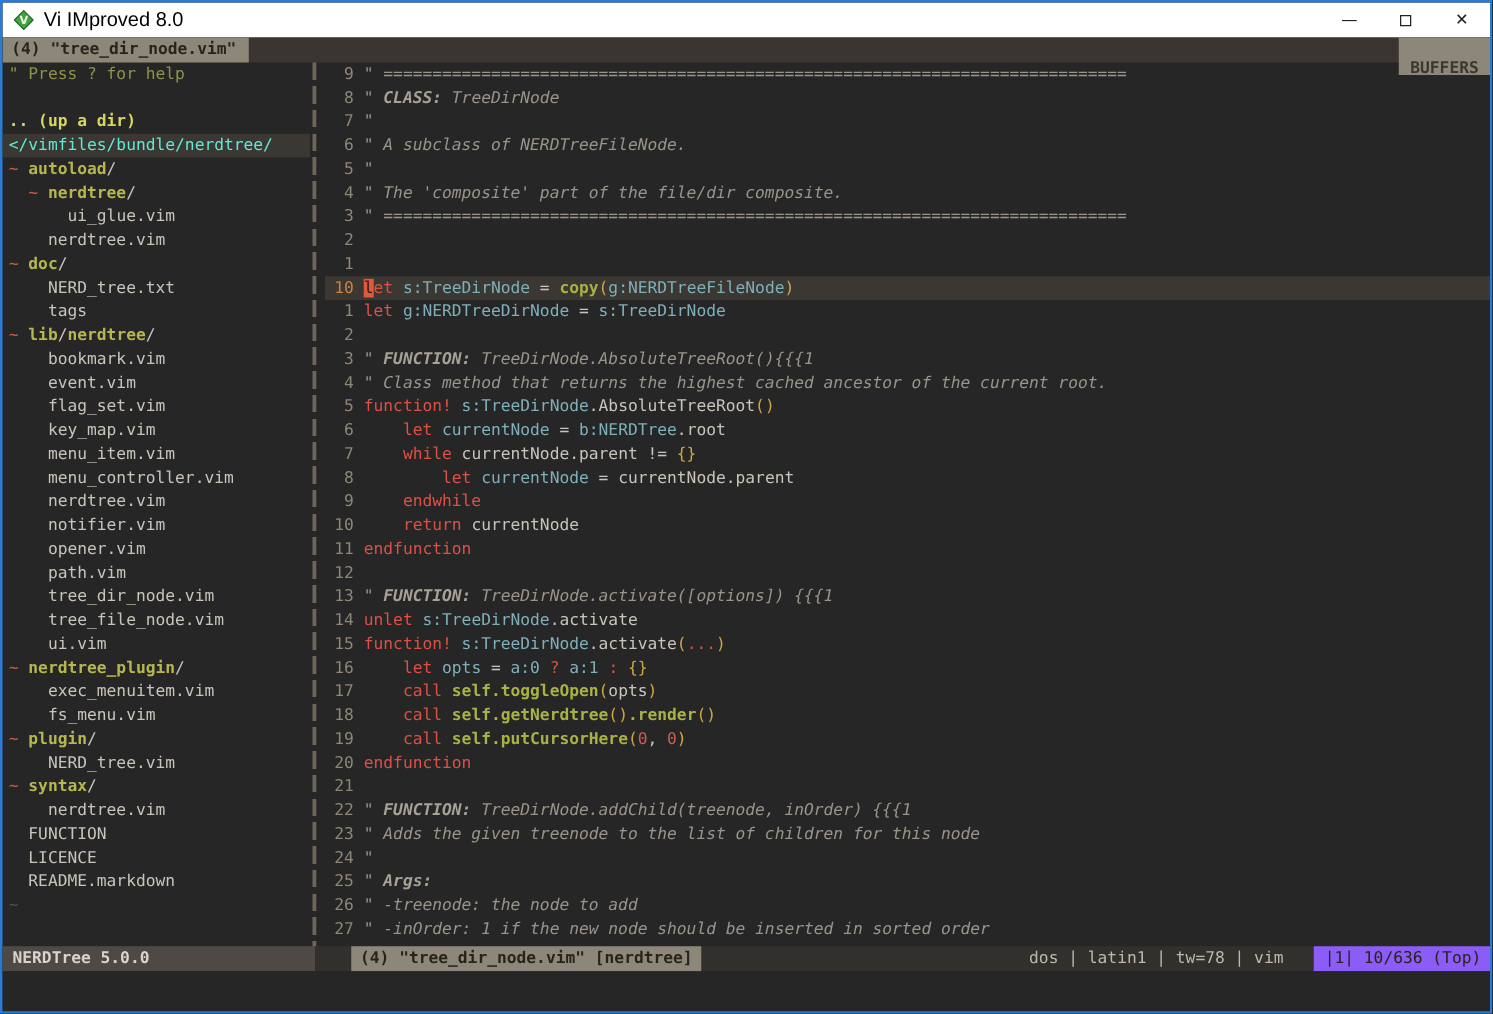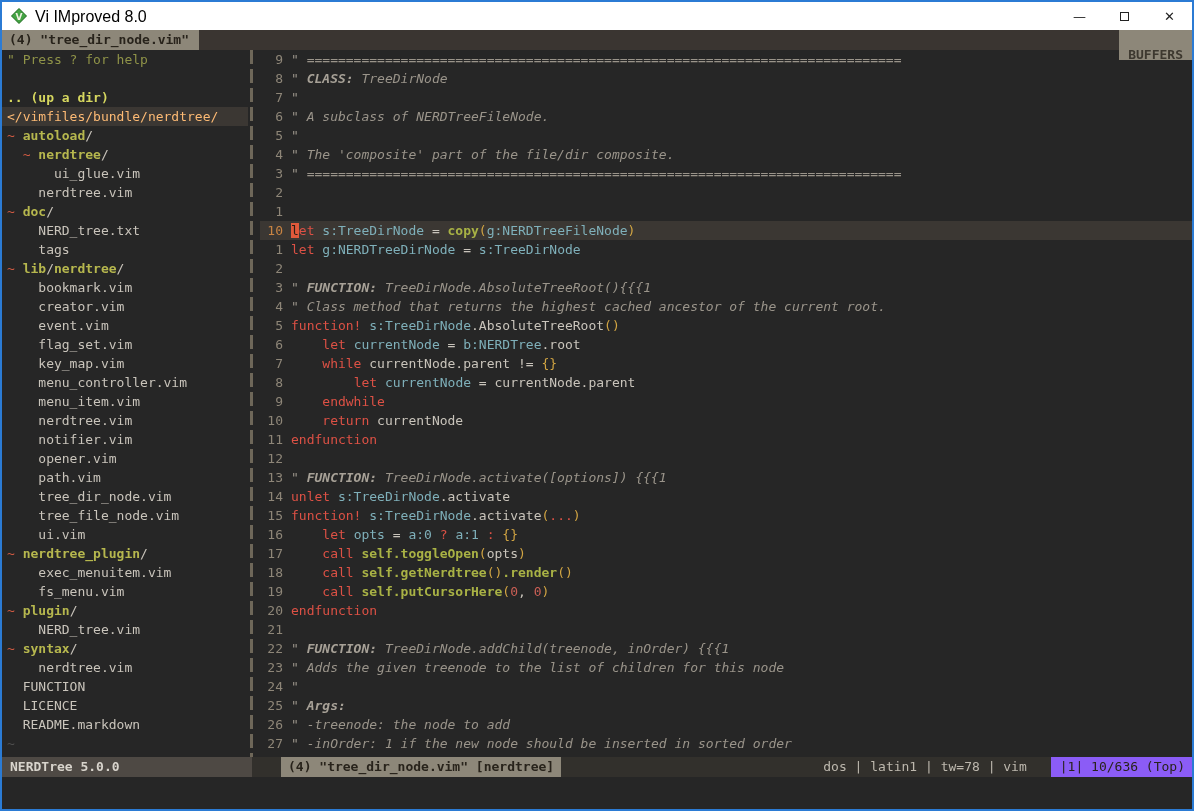--- a/index.html
+++ b/index.html
@@ -45,21 +45,21 @@
   .run-c { color:#9a948a; font-style:italic; }
   .run-cb { color:#a7a197; font-style:italic; font-weight:bold; }
   .run-k { color:#dd5145; }
   .run-i { color:#7fb0ba; }
   .run-f { color:#a9b245; font-weight:bold; }
   .run-p { color:#d2a543; }
   .run-n { color:#cb5f55; }
   .run-cursor { background:#e0593b; color:#2a1c14; }
   .run-help { color:#8f9348; }
   .run-up { color:#d6d75f; font-weight:bold; }
-  .run-root { color:#fdba74; }
+  .run-root { color:#5eead4; }
   .run-arrow { color:#cf5a42; }
   .run-dir { color:#b6b74e; font-weight:bold; }
   .run-slash { color:#c9c4bb; }
   .run-file { color:#c9c4bb; }
   .run-nontext { color:#4e4e4e; }
   
   .statusline { height:20px; flex:none; display:flex; background:#32302c; color:#bdb8ae; white-space:pre;gap:16px; }
   .st-nerdtree { width:250px; flex:none; background:#4e4944; color:#d8d4cc; font-weight:bold; padding-left:8px; }
   .st-file { margin-left:13px; background:#8d8779; color:#28231b; font-weight:bold; padding:0 7px; }
   .st-mid { flex:1; }
@@ -106,26 +106,25 @@
         <div class="row hl"><span class="ltext"><span class="run-root">&lt;/vimfiles/bundle/nerdtree/</span></span></div>
         <div class="row"><span class="ltext"><span class="run-arrow">~</span><span class="run-t"> </span><span class="run-dir">autoload</span><span class="run-slash">/</span></span></div>
         <div class="row"><span class="ltext"><span class="run-t">  </span><span class="run-arrow">~</span><span class="run-t"> </span><span class="run-dir">nerdtree</span><span class="run-slash">/</span></span></div>
         <div class="row"><span class="ltext"><span class="run-t">      </span><span class="run-file">ui_glue.vim</span></span></div>
         <div class="row"><span class="ltext"><span class="run-t">    </span><span class="run-file">nerdtree.vim</span></span></div>
         <div class="row"><span class="ltext"><span class="run-arrow">~</span><span class="run-t"> </span><span class="run-dir">doc</span><span class="run-slash">/</span></span></div>
         <div class="row"><span class="ltext"><span class="run-t">    </span><span class="run-file">NERD_tree.txt</span></span></div>
         <div class="row"><span class="ltext"><span class="run-t">    </span><span class="run-file">tags</span></span></div>
         <div class="row"><span class="ltext"><span class="run-arrow">~</span><span class="run-t"> </span><span class="run-dir">lib</span><span class="run-slash">/</span><span class="run-dir">nerdtree</span><span class="run-slash">/</span></span></div>
         <div class="row"><span class="ltext"><span class="run-t">    </span><span class="run-file">bookmark.vim</span></span></div>
-        <div class="row"><span class="ltext"><span class="run-t">    </span><span class="run-file">creator.vim</span></span></div>
         <div class="row"><span class="ltext"><span class="run-t">    </span><span class="run-file">event.vim</span></span></div>
         <div class="row"><span class="ltext"><span class="run-t">    </span><span class="run-file">flag_set.vim</span></span></div>
         <div class="row"><span class="ltext"><span class="run-t">    </span><span class="run-file">key_map.vim</span></span></div>
+        <div class="row"><span class="ltext"><span class="run-t">    </span><span class="run-file">menu_item.vim</span></span></div>
         <div class="row"><span class="ltext"><span class="run-t">    </span><span class="run-file">menu_controller.vim</span></span></div>
-        <div class="row"><span class="ltext"><span class="run-t">    </span><span class="run-file">menu_item.vim</span></span></div>
         <div class="row"><span class="ltext"><span class="run-t">    </span><span class="run-file">nerdtree.vim</span></span></div>
         <div class="row"><span class="ltext"><span class="run-t">    </span><span class="run-file">notifier.vim</span></span></div>
         <div class="row"><span class="ltext"><span class="run-t">    </span><span class="run-file">opener.vim</span></span></div>
         <div class="row"><span class="ltext"><span class="run-t">    </span><span class="run-file">path.vim</span></span></div>
         <div class="row"><span class="ltext"><span class="run-t">    </span><span class="run-file">tree_dir_node.vim</span></span></div>
         <div class="row"><span class="ltext"><span class="run-t">    </span><span class="run-file">tree_file_node.vim</span></span></div>
         <div class="row"><span class="ltext"><span class="run-t">    </span><span class="run-file">ui.vim</span></span></div>
         <div class="row"><span class="ltext"><span class="run-arrow">~</span><span class="run-t"> </span><span class="run-dir">nerdtree_plugin</span><span class="run-slash">/</span></span></div>
         <div class="row"><span class="ltext"><span class="run-t">    </span><span class="run-file">exec_menuitem.vim</span></span></div>
         <div class="row"><span class="ltext"><span class="run-t">    </span><span class="run-file">fs_menu.vim</span></span></div>

